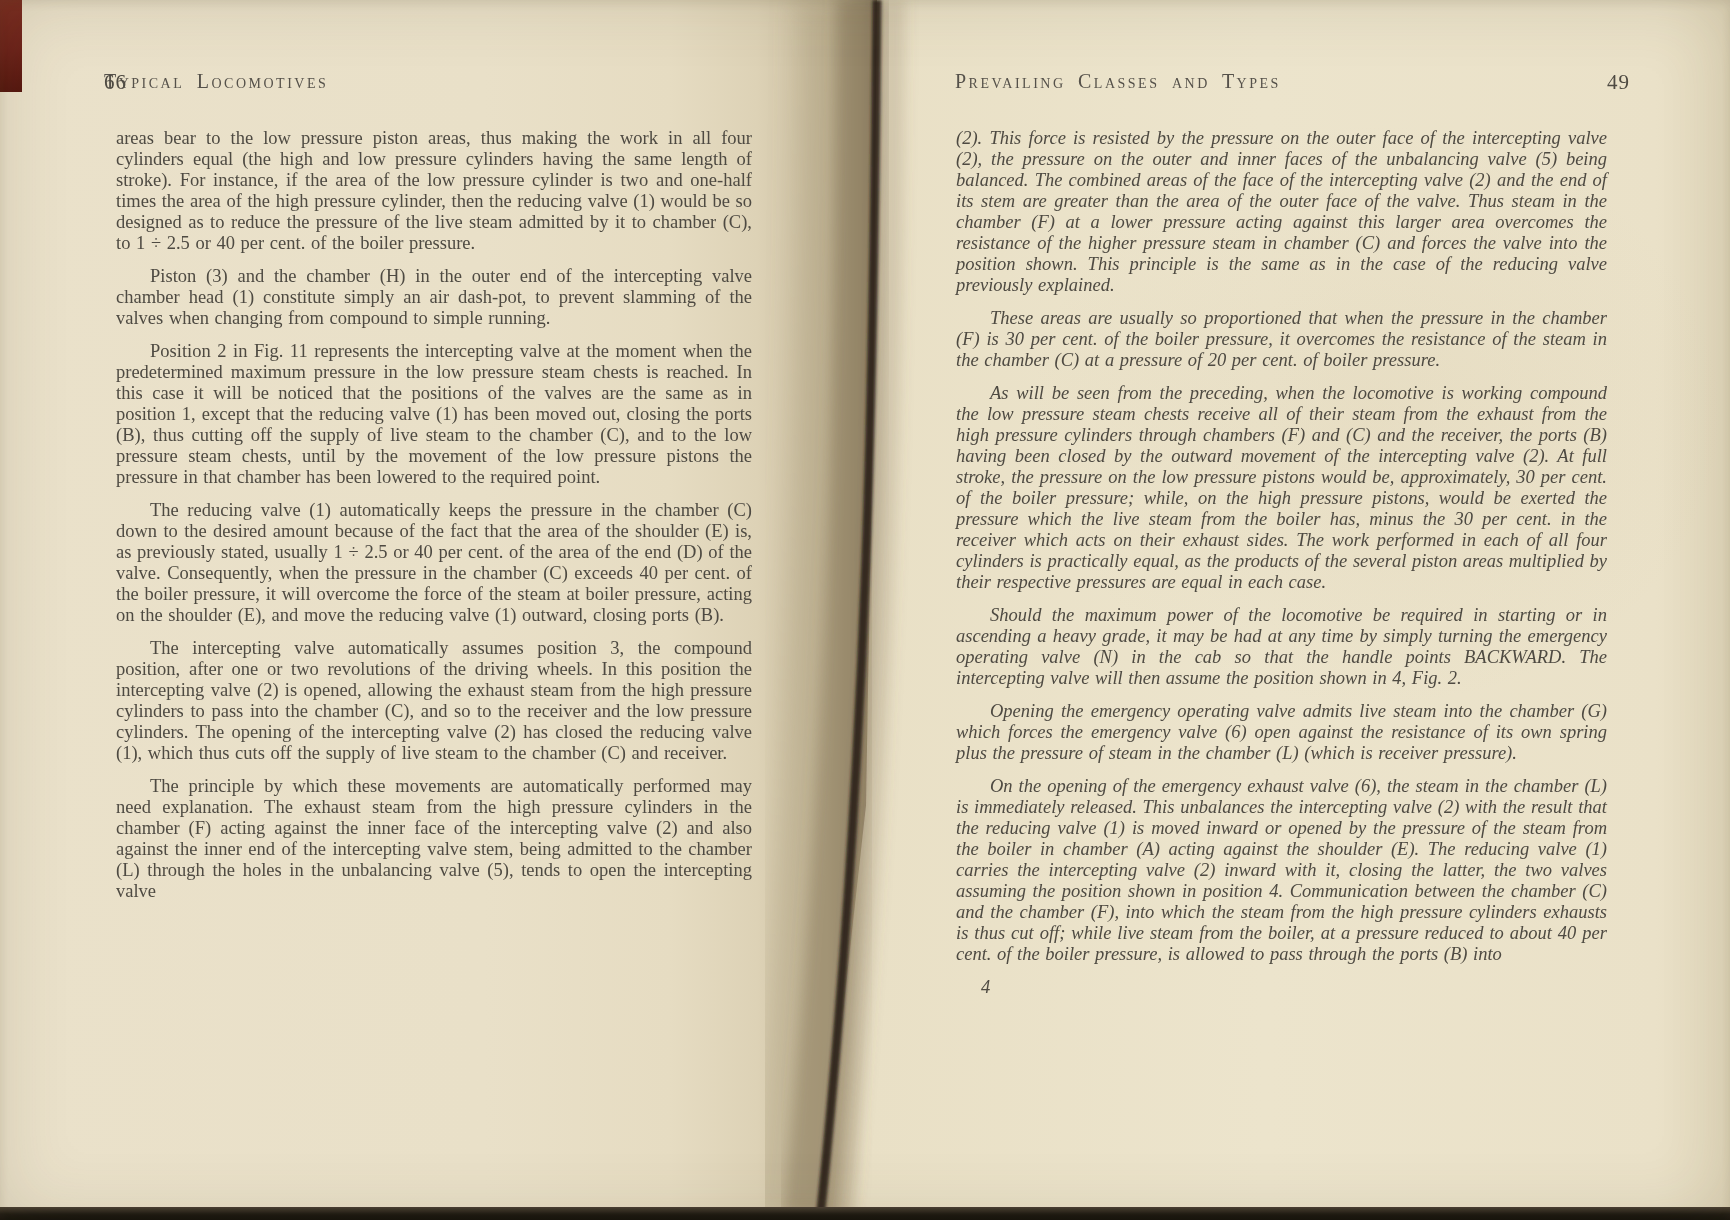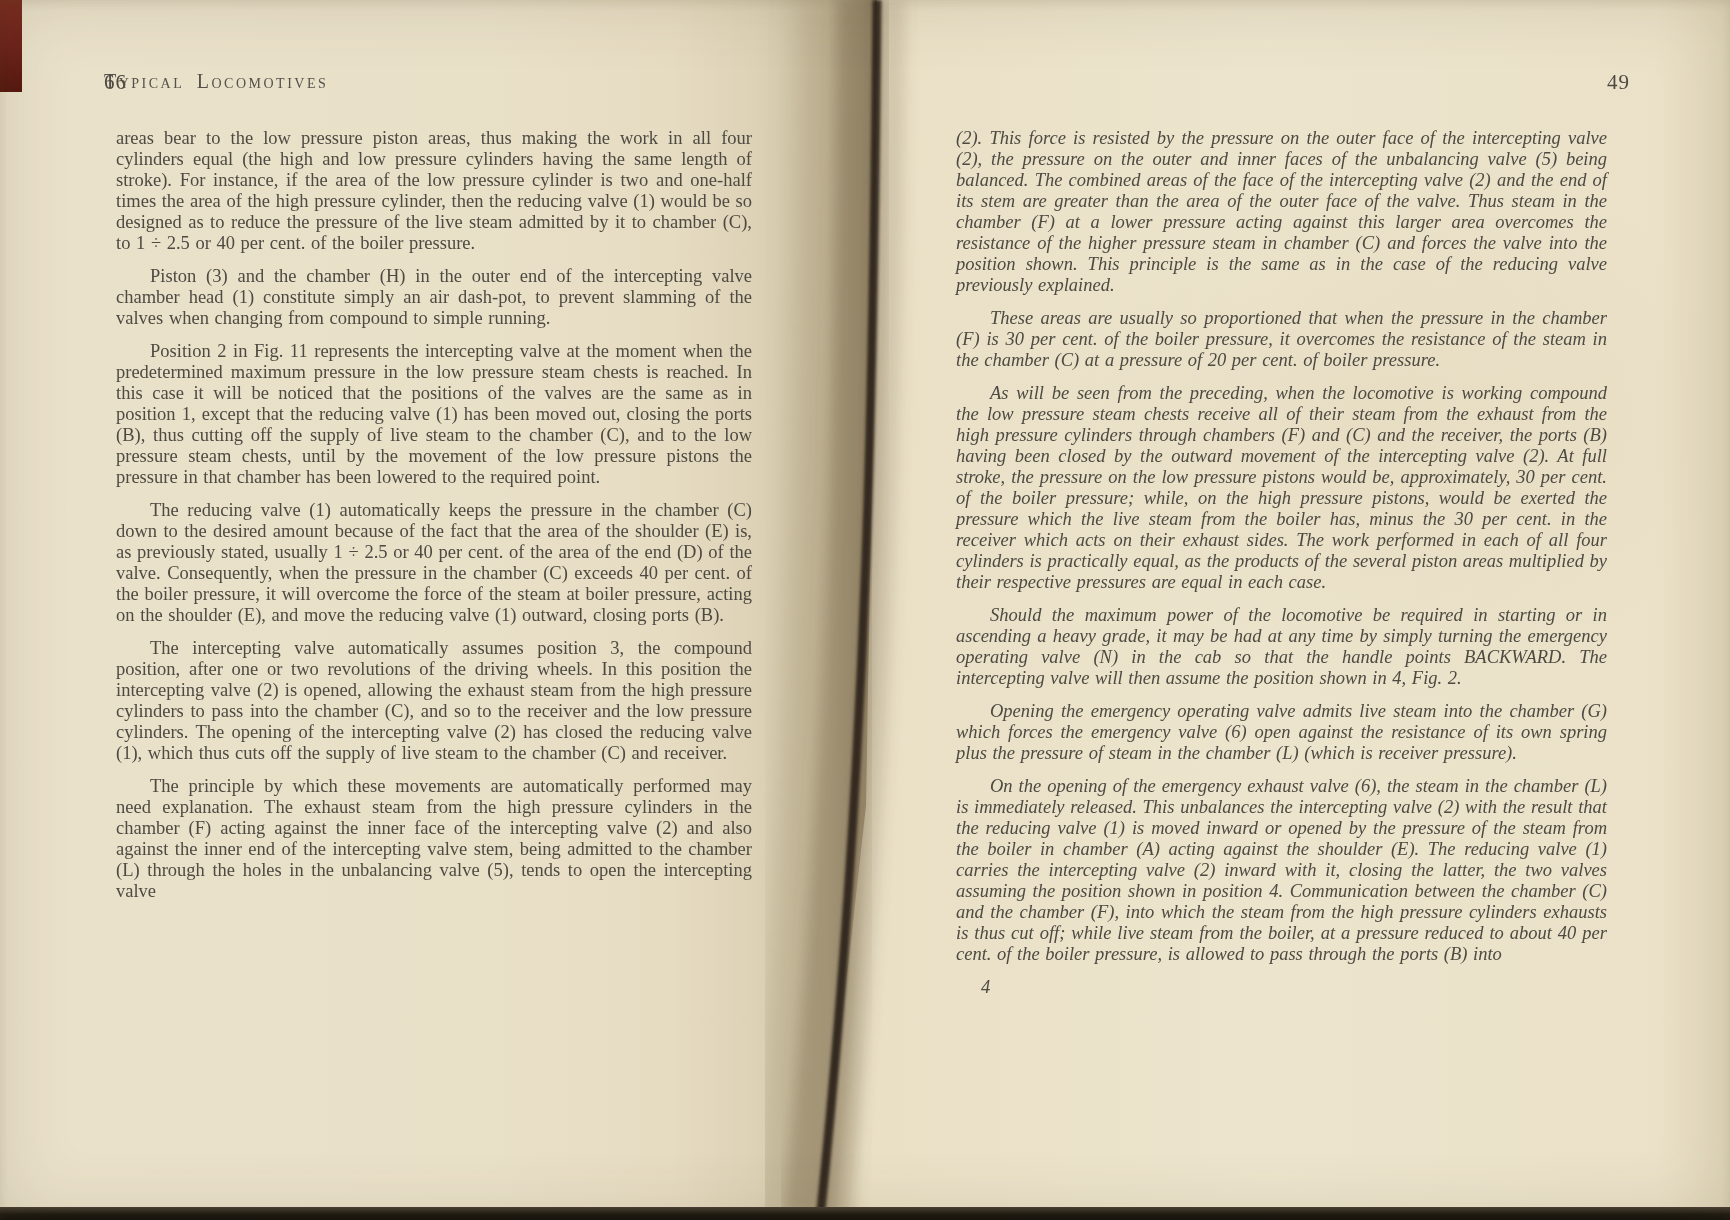--- a/index.html
+++ b/index.html
@@ -82,20 +82,21 @@
         <p class="para">The reducing valve (1) automatically keeps the pressure in the chamber (C) down to the desired amount because of the fact that the area of the shoulder (E) is, as previously stated, usually 1 ÷ 2.5 or 40 per cent. of the area of the end (D) of the valve.  Consequently, when the pressure in the chamber (C) exceeds 40 per cent. of the boiler pressure, it will overcome the force of the steam at boiler pressure, acting on the shoulder (E), and move the reducing valve (1) outward, closing ports (B).</p>
 
         <p class="para">The intercepting valve automatically assumes position 3, the compound position, after one or two revolutions of the driving wheels. In this position the intercepting valve (2) is opened, allowing the exhaust steam from the high pressure cylinders to pass into the chamber (C), and so to the receiver and the low pressure cylinders.  The opening of the intercepting valve (2) has closed the reducing valve (1), which thus cuts off the supply of live steam to the chamber (C) and receiver.</p>
 
         <p class="para">The principle by which these movements are automatically performed may need explanation.  The exhaust steam from the high pressure cylinders in the chamber (F) acting against the inner face of the intercepting valve (2) and also against the inner end of the intercepting valve stem, being admitted to the chamber (L) through the holes in the unbalancing valve (5), tends to open the intercepting valve</p>
       </div>
   </div>
 
   <div class="page page-right">
     <div class="page-header">
+      <span class="running-head">Prevailing Classes and Types</span>
       <span class="page-num right-num">49</span>
     </div>
     <div class="body-text">
       <div>
 
           <p class="para no-indent">(2).  This force is resisted by the pressure on the outer face of the intercepting valve (2), the pressure on the outer and inner faces of the unbalancing valve (5) being balanced.  The combined areas of the face of the intercepting valve (2) and the end of its stem are greater than the area of the outer face of the valve.  Thus steam in the chamber (F) at a lower pressure acting against this larger area overcomes the resistance of the higher pressure steam in chamber (C) and forces the valve into the position shown.  This principle is the same as in the case of the reducing valve previously explained.</p>
 
           <p class="para">These areas are usually so proportioned that when the pressure in the chamber (F) is 30 per cent. of the boiler pressure, it overcomes the resistance of the steam in the chamber (C) at a pressure of 20 per cent. of boiler pressure.</p>
 
           <p class="para">As will be seen from the preceding, when the locomotive is working compound the low pressure steam chests receive all of their steam from the exhaust from the high pressure cylinders through chambers (F) and (C) and the receiver, the ports (B) having been closed by the outward movement of the intercepting valve (2).  At full stroke, the pressure on the low pressure pistons would be, approximately, 30 per cent. of the boiler pressure; while, on the high pressure pistons, would be exerted the pressure which the live steam from the boiler has, minus the 30 per cent. in the receiver which acts on their exhaust sides.  The work performed in each of all four cylinders is practically equal, as the products of the several piston areas multiplied by their respective pressures are equal in each case.</p>

